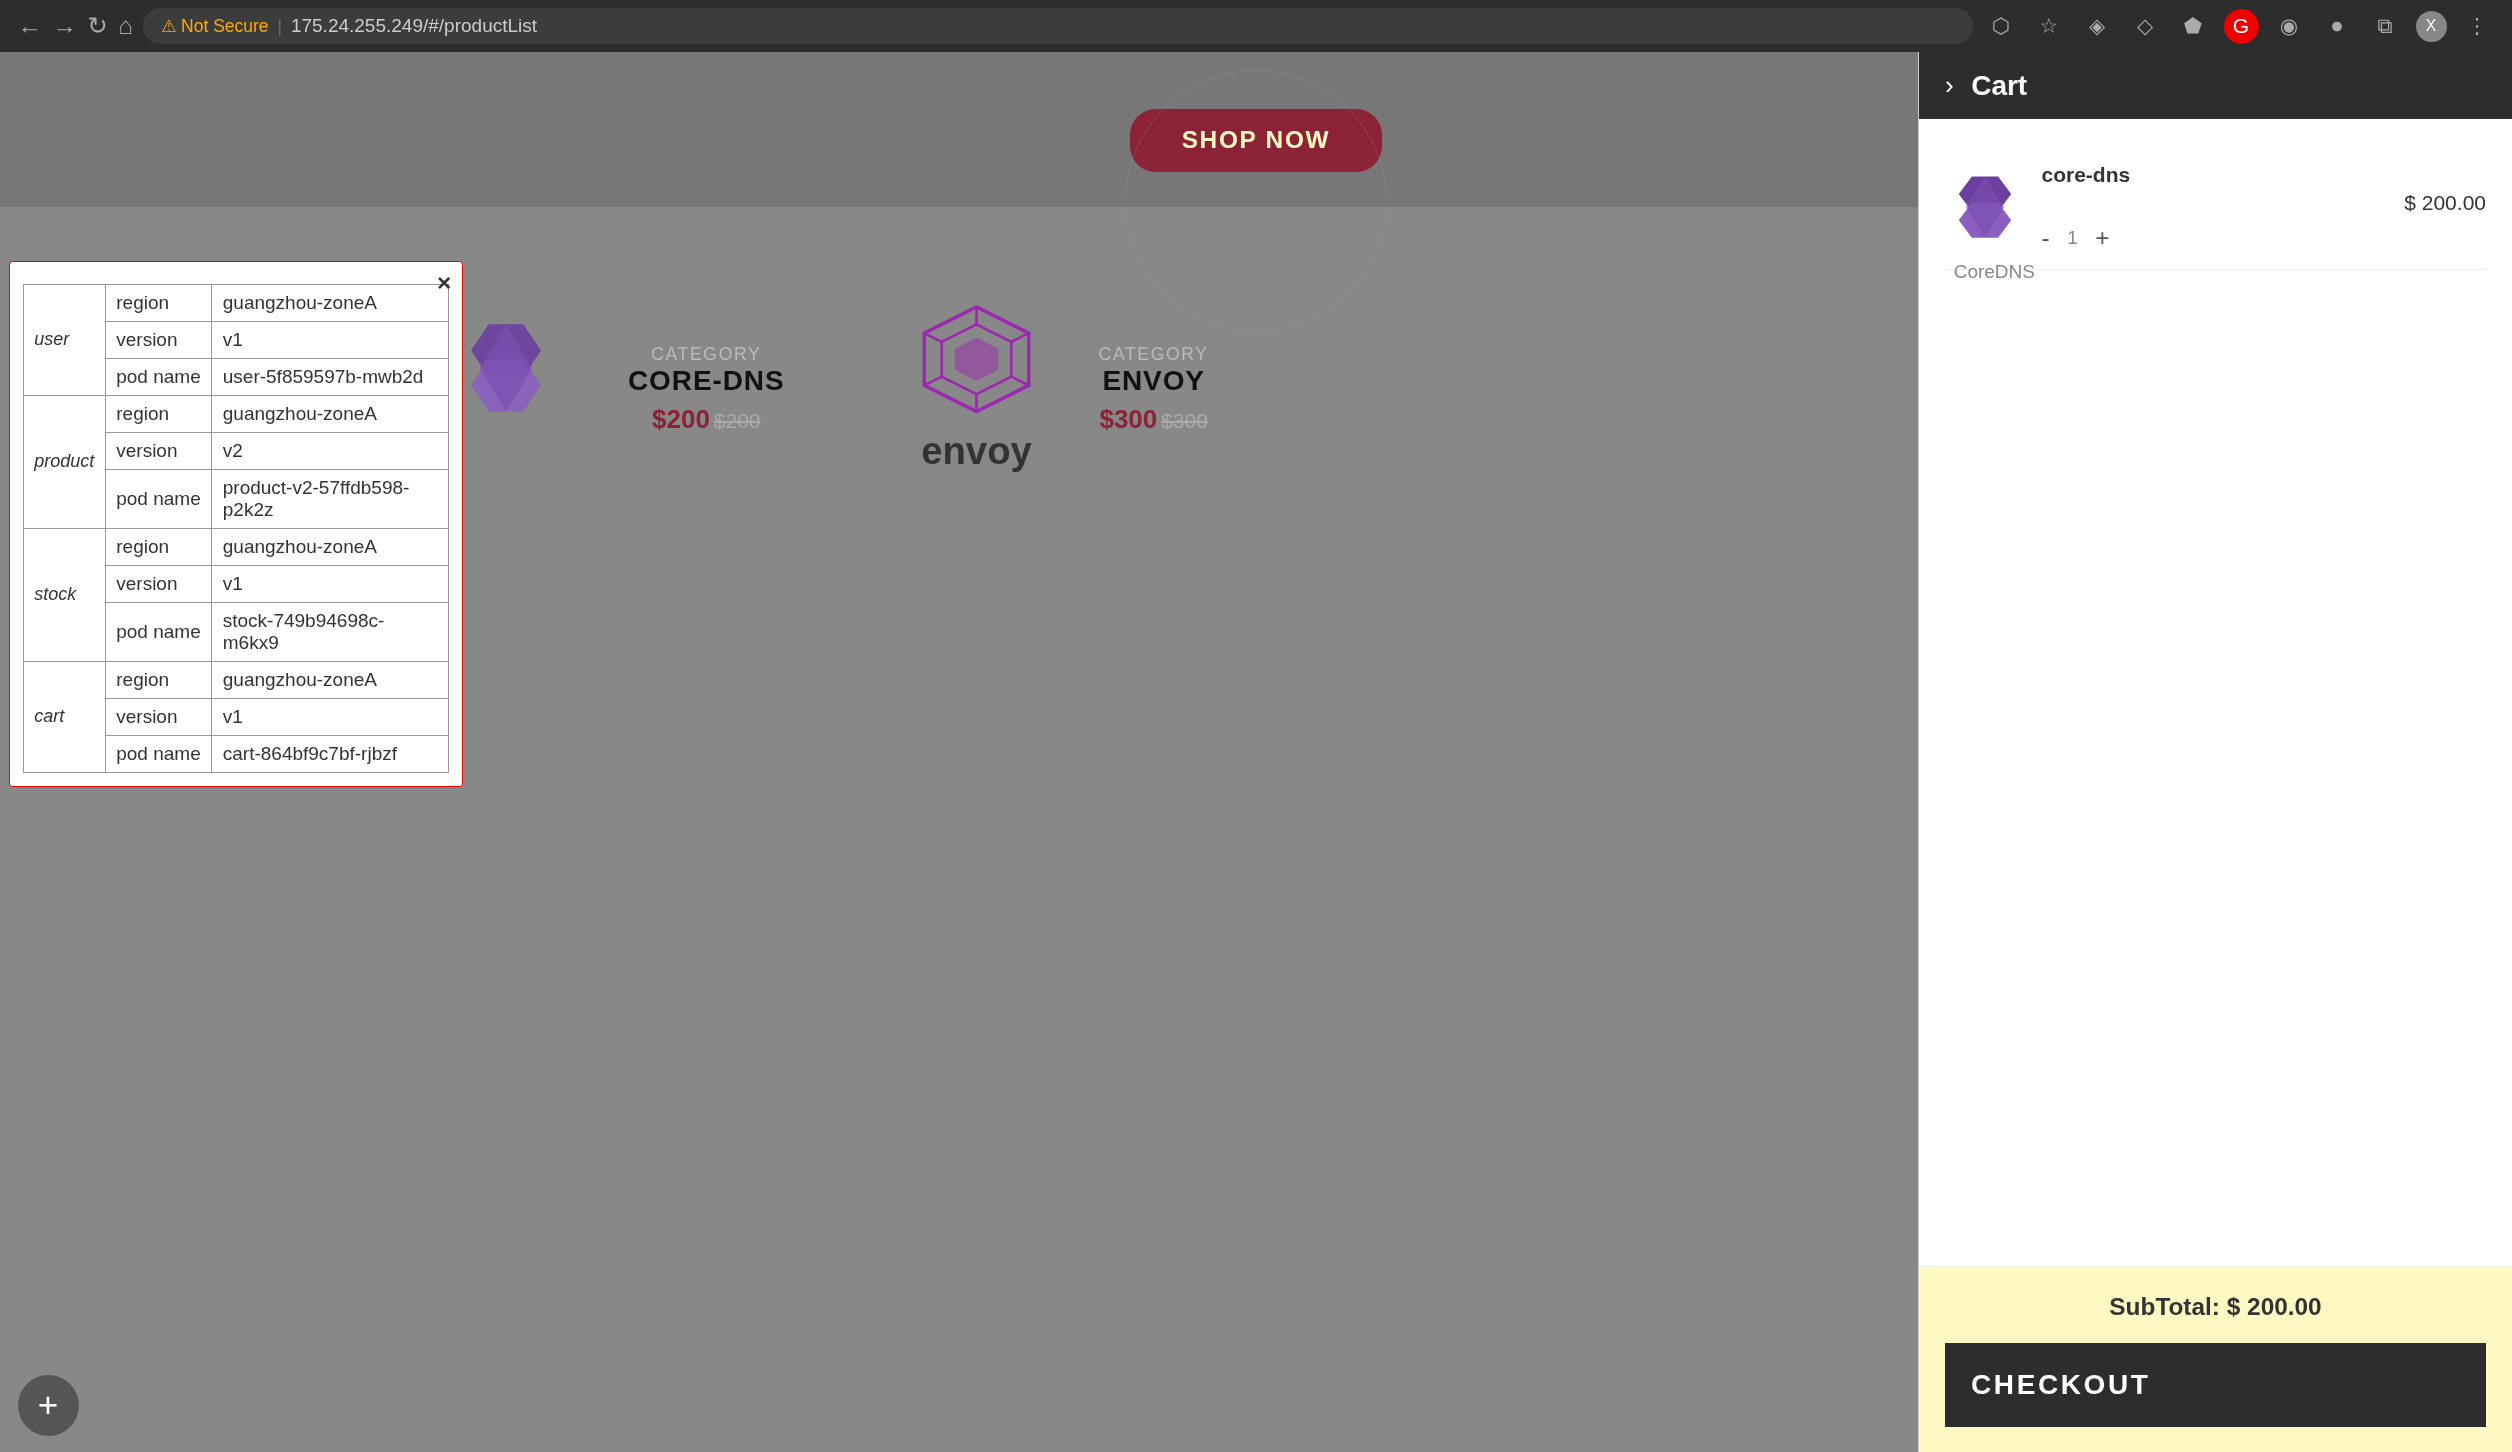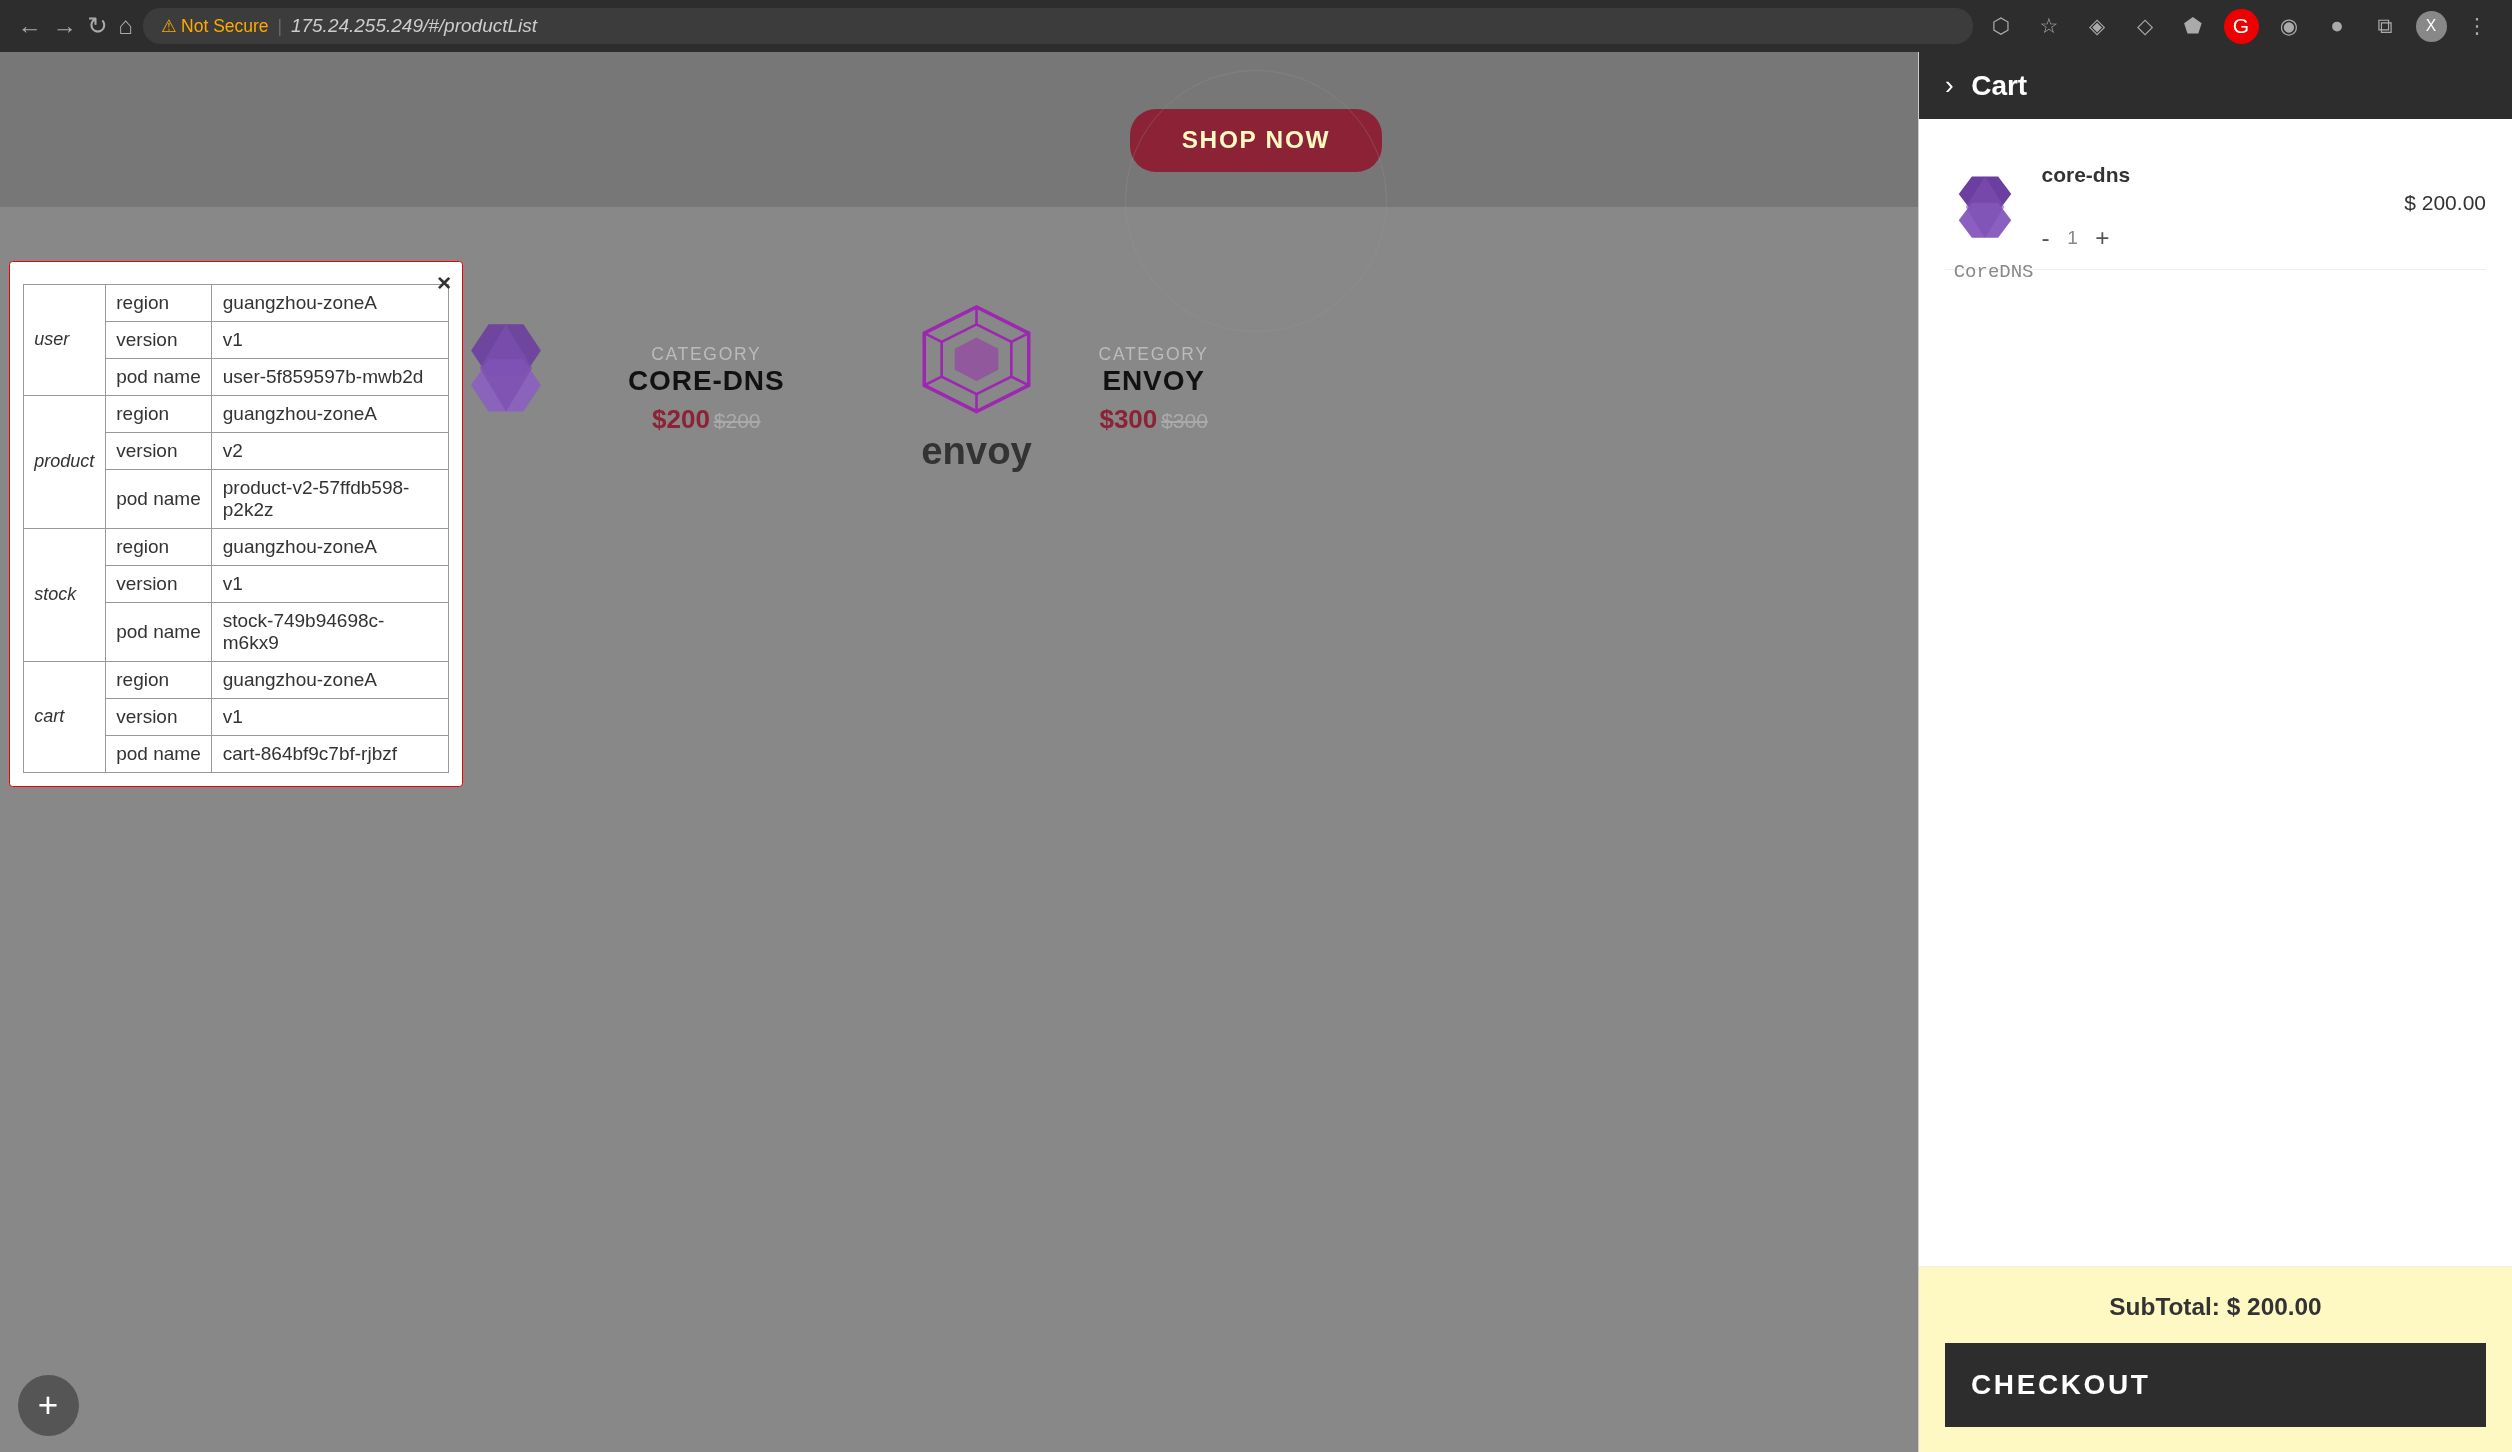--- a/index.html
+++ b/index.html
@@ -29,21 +29,21 @@
       background: #3c3c3c;
       border-radius: 17.5px;
       padding: 7px 17.5px;
       color: #ccc;
       font-size: 19px;
       display: flex;
       align-items: center;
       gap: 8.7px;
     }
     .not-secure { color: #ffaa00; font-size: 17.5px; display: flex; align-items: center; gap: 4.4px; }
-    .url-text { color: #ccc; font-style: italic; }
+    .url-text { color: #ccc; }
     .browser-icons { display: flex; gap: 13px; align-items: center; }
     .browser-icon-btn {
       color: #aaa;
       font-size: 21px;
       background: none;
       border: none;
       cursor: pointer;
       width: 35px;
       height: 35px;
       display: flex;
@@ -440,21 +440,21 @@
           <div class="cart-item-name">core-dns</div>
           <div class="cart-item-price">$ 200.00</div>
           <div class="cart-item-qty">
             <button class="qty-btn">-</button>
             <span>1</span>
             <button class="qty-btn">+</button>
           </div>
         </div>
       </div>
       <div style="position:relative;margin-top:-8.7px;padding-left:8.7px;">
-        <span style="font-size:19px;color:#888;font-family:Liberation Mono, monospace;">CoreDNS</span>
+        <span style="font-size:19px;color:#888;">CoreDNS</span>
       </div>
     </div>
     <div class="cart-footer">
       <div class="subtotal">SubTotal: $ 200.00</div>
       <button class="checkout-btn">CHECKOUT</button>
     </div>
   </div>
 
   <div class="info-dialog">
     <button class="dialog-close">×</button>

